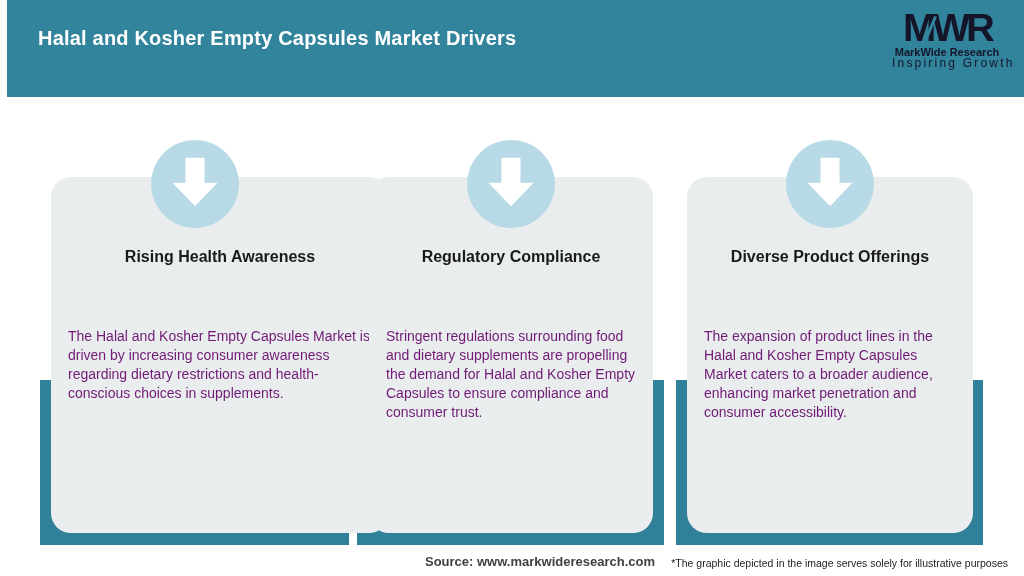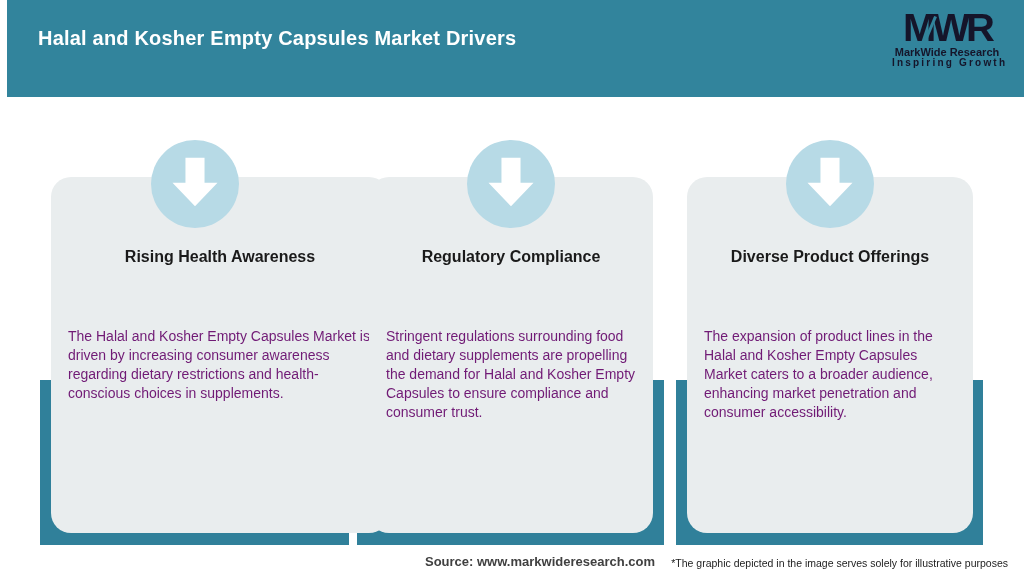--- a/index.html
+++ b/index.html
@@ -55,22 +55,22 @@
     transform: rotate(22deg);
   }
   .logo-name {
     font-size: 11px;
     font-weight: bold;
     line-height: 12px;
     white-space: nowrap;
     text-align: center;
   }
   .logo-tagline {
-    font-size: 10px;
-    font-weight: bold;
+    font-size: 12px;
+    font-weight: normal;
     letter-spacing: 2.2px;
     line-height: 10px;
     white-space: nowrap;
   }
 
   
   .band {
     position: absolute;
     top: 380px; height: 165px;
     background: #30809a;

